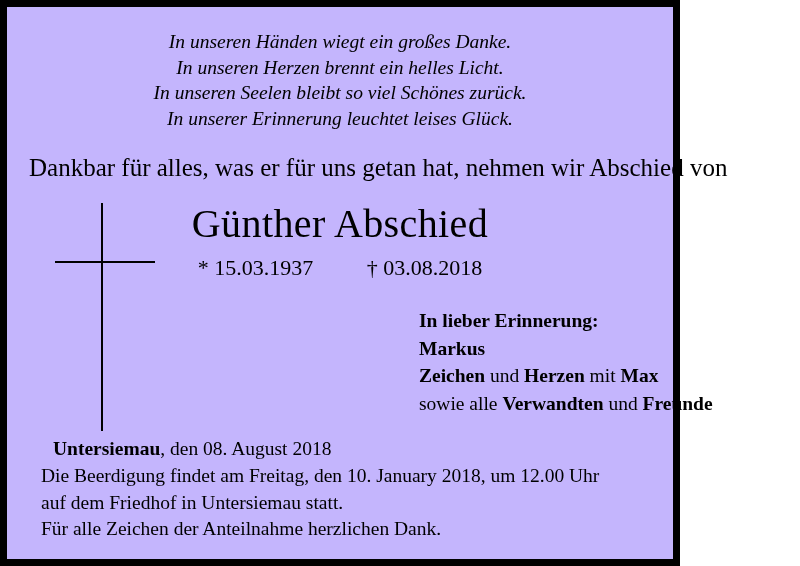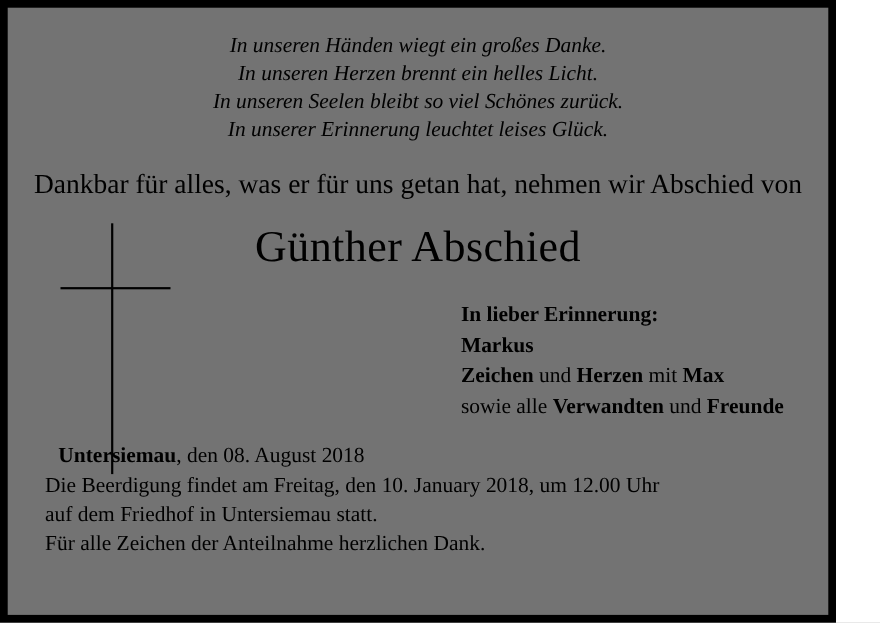--- a/index.html
+++ b/index.html
@@ -10,24 +10,24 @@
   body {
     width: 800px;
     height: 566px;
     font-family: "Liberation Serif", serif;
     color: #000000;
     overflow: hidden;
   }
   .obituary {
     position: relative;
     box-sizing: border-box;
-    width: 760px;
+    width: 680px;
     height: 566px;
     border: 7px solid #000000;
-    background: #737373;
+    background: #c4b5fd;
     padding: 16px 22px 10px 22px;
   }
   .poem {
     text-align: center;
     font-style: italic;
     font-size: 19.5px;
     line-height: 1.32;
     margin-top: 6px;
   }
   .poem div {
@@ -110,20 +110,24 @@
     <div>In unseren Händen wiegt ein großes Danke.</div>
     <div>In unseren Herzen brennt ein helles Licht.</div>
     <div>In unseren Seelen bleibt so viel Schönes zurück.</div>
     <div>In unserer Erinnerung leuchtet leises Glück.</div>
   </div>
 
   <div class="intro">Dankbar für alles, was er für uns getan hat, nehmen wir Abschied von</div>
 
   <div class="name">Günther Abschied</div>
 
+  <div class="dates">
+    <span class="birth">* 15.03.1937</span>
+    <span class="deathd">† 03.08.2018</span>
+  </div>
 
   <div class="cross">
     <div class="v"></div>
     <div class="h"></div>
   </div>
 
   <div class="memory">
     <div class="row indent1">
       <b>In lieber Erinnerung:</b>
     </div>

